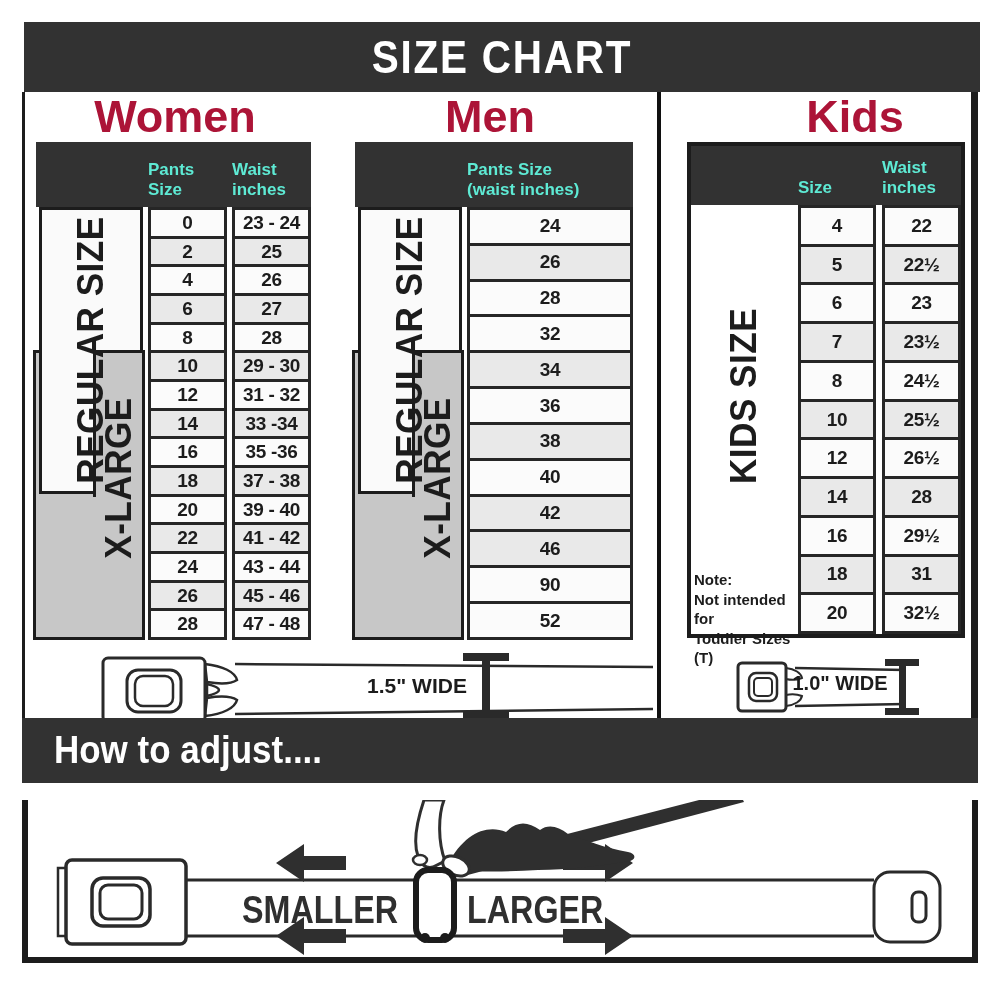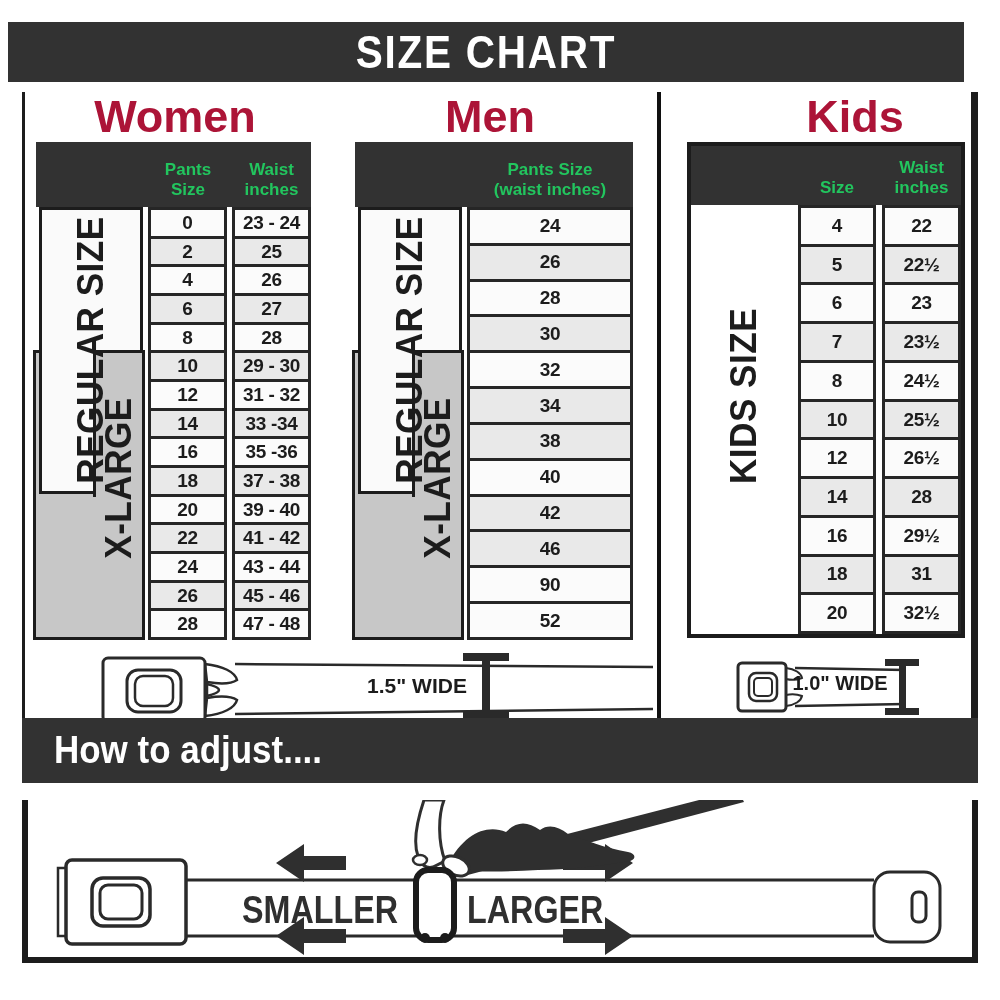--- a/index.html
+++ b/index.html
@@ -3,30 +3,30 @@
 <meta charset="utf-8">
 <style>
   html,body{margin:0;padding:0;background:#ffffff;}
   #stage{position:relative;width:1000px;height:1000px;background:#fff;overflow:hidden;
          font-family:"Liberation Sans",sans-serif;color:#1c1c1c;}
   .abs{position:absolute;}
   .band{background:#323232;}
   .ctr{display:flex;align-items:center;justify-content:center;}
   .cond{display:inline-block;transform:scaleX(0.88);}
   
-  #title-band{left:8px;top:22px;width:956px;height:60px;justify-content:center;}
+  #title-band{left:24px;top:22px;width:956px;height:70px;justify-content:center;}
   #title-band span{font-size:46px;font-weight:bold;color:#fff;letter-spacing:2px;}
   
   #main-panel{left:22px;top:92px;width:956px;height:643px;background:#fff;
               border-left:3px solid #1c1c1c;border-right:7px solid #1c1c1c;box-sizing:border-box;}
   #divider-vert{left:657px;top:92px;width:4px;height:643px;background:#101010;}
   .col-heading{font-size:45px;font-weight:bold;color:#ac1437;height:42px;}
   
   .thead{background:#323232;position:absolute;}
-  .thead .hlabel{position:absolute;bottom:7px;text-align:center;color:#22c55e;
+  .thead .hlabel{position:absolute;bottom:7px;color:#5eead4;
                  font-size:17px;font-weight:bold;line-height:1.18;white-space:pre-line;}
   
   .rows{position:absolute;display:flex;flex-direction:column;}
   .trow{flex:1;display:flex;}
   .trow + .trow{margin-top:-3px;}
   .cell{box-sizing:border-box;border:3px solid #262626;background:#fbfbfb;
         display:flex;align-items:center;justify-content:center;
         font-size:19px;font-weight:bold;letter-spacing:-0.3px;}
   .trow.alt .cell{background:#e9e9e9;}
   #women-rows{left:148px;top:207px;width:163px;height:433px;}
@@ -161,28 +161,28 @@
   <div class="rows" id="men-rows">
       <div class="trow">
         <div class="cell cell-full">24</div>
       </div>
       <div class="trow alt">
         <div class="cell cell-full">26</div>
       </div>
       <div class="trow">
         <div class="cell cell-full">28</div>
       </div>
-      <div class="trow alt">
-        <div class="cell cell-full">30</div>
-      </div>
       <div class="trow">
         <div class="cell cell-full">32</div>
       </div>
       <div class="trow alt">
         <div class="cell cell-full">34</div>
+      </div>
+      <div class="trow">
+        <div class="cell cell-full">36</div>
       </div>
       <div class="trow alt">
         <div class="cell cell-full">38</div>
       </div>
       <div class="trow">
         <div class="cell cell-full">40</div>
       </div>
       <div class="trow alt">
         <div class="cell cell-full">42</div>
       </div>
@@ -197,20 +197,23 @@
       </div>
     </div>
 
   <div class="abs" id="kids-table" style="position:absolute;">
     <div class="thead" id="kids-head">
       <div class="hlabel" style="left: 107px; width: 78px; white-space: pre-line;">Size</div>
       <div class="hlabel" style="left: 191px; width: 79px; white-space: pre-line;">Waist
 inches</div>
     </div>
     <div class="abs vlabel" style="left:-97px;top:230px;">KIDS SIZE</div>
+    <div class="abs" id="kids-note" style="white-space: pre-line;">Note:
+Not intended for
+Toddler Sizes (T)</div>
     <div class="rows" id="kids-rows">
         <div class="trow">
           <div class="cell cell-size">4</div>
           <div class="cell cell-waist">22</div>
         </div>
         <div class="trow alt">
           <div class="cell cell-size">5</div>
           <div class="cell cell-waist">22½</div>
         </div>
         <div class="trow">

